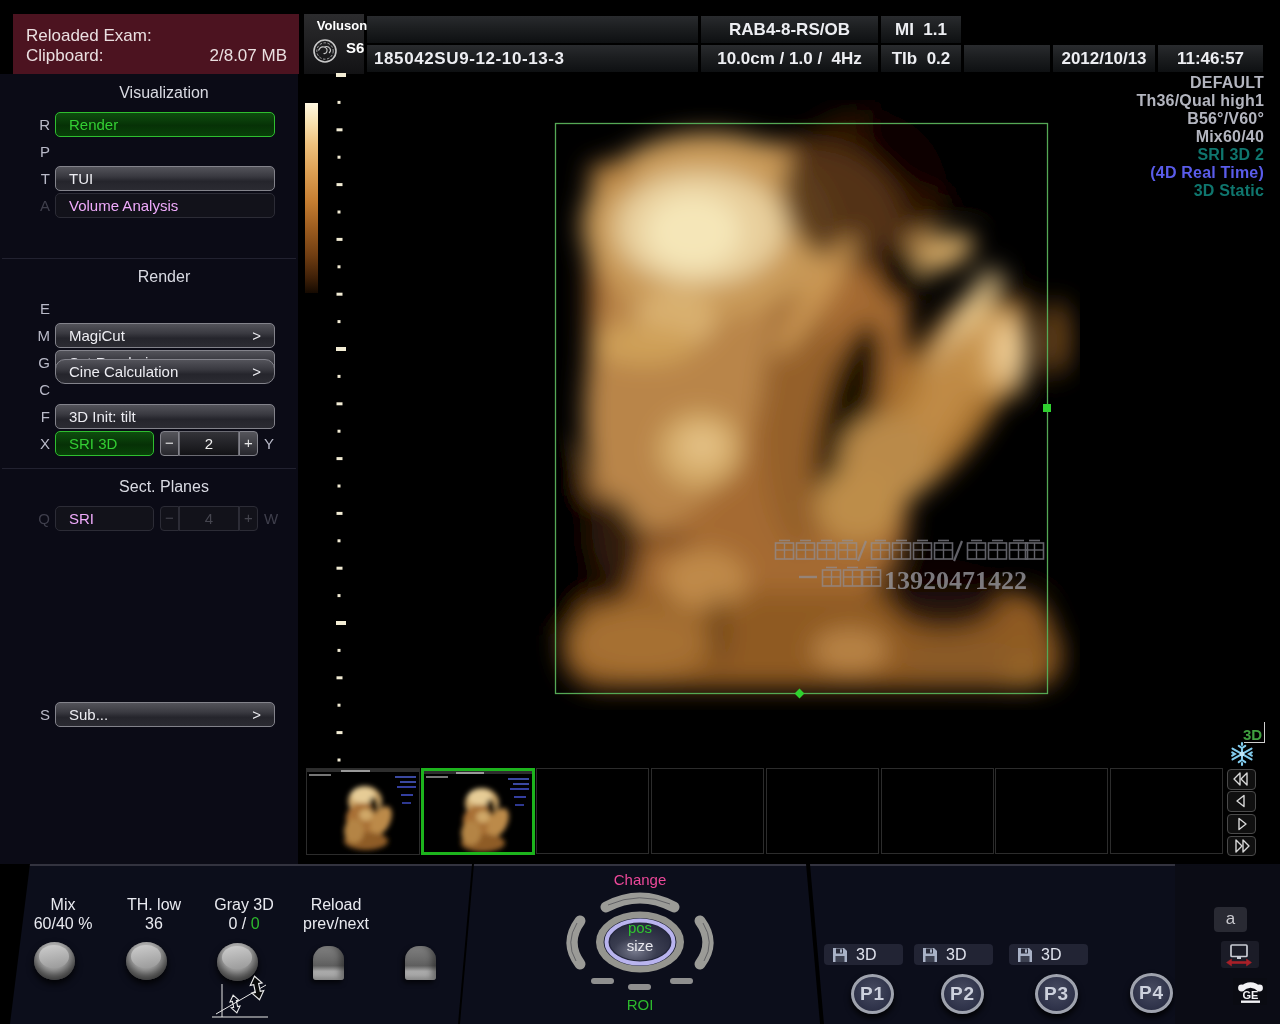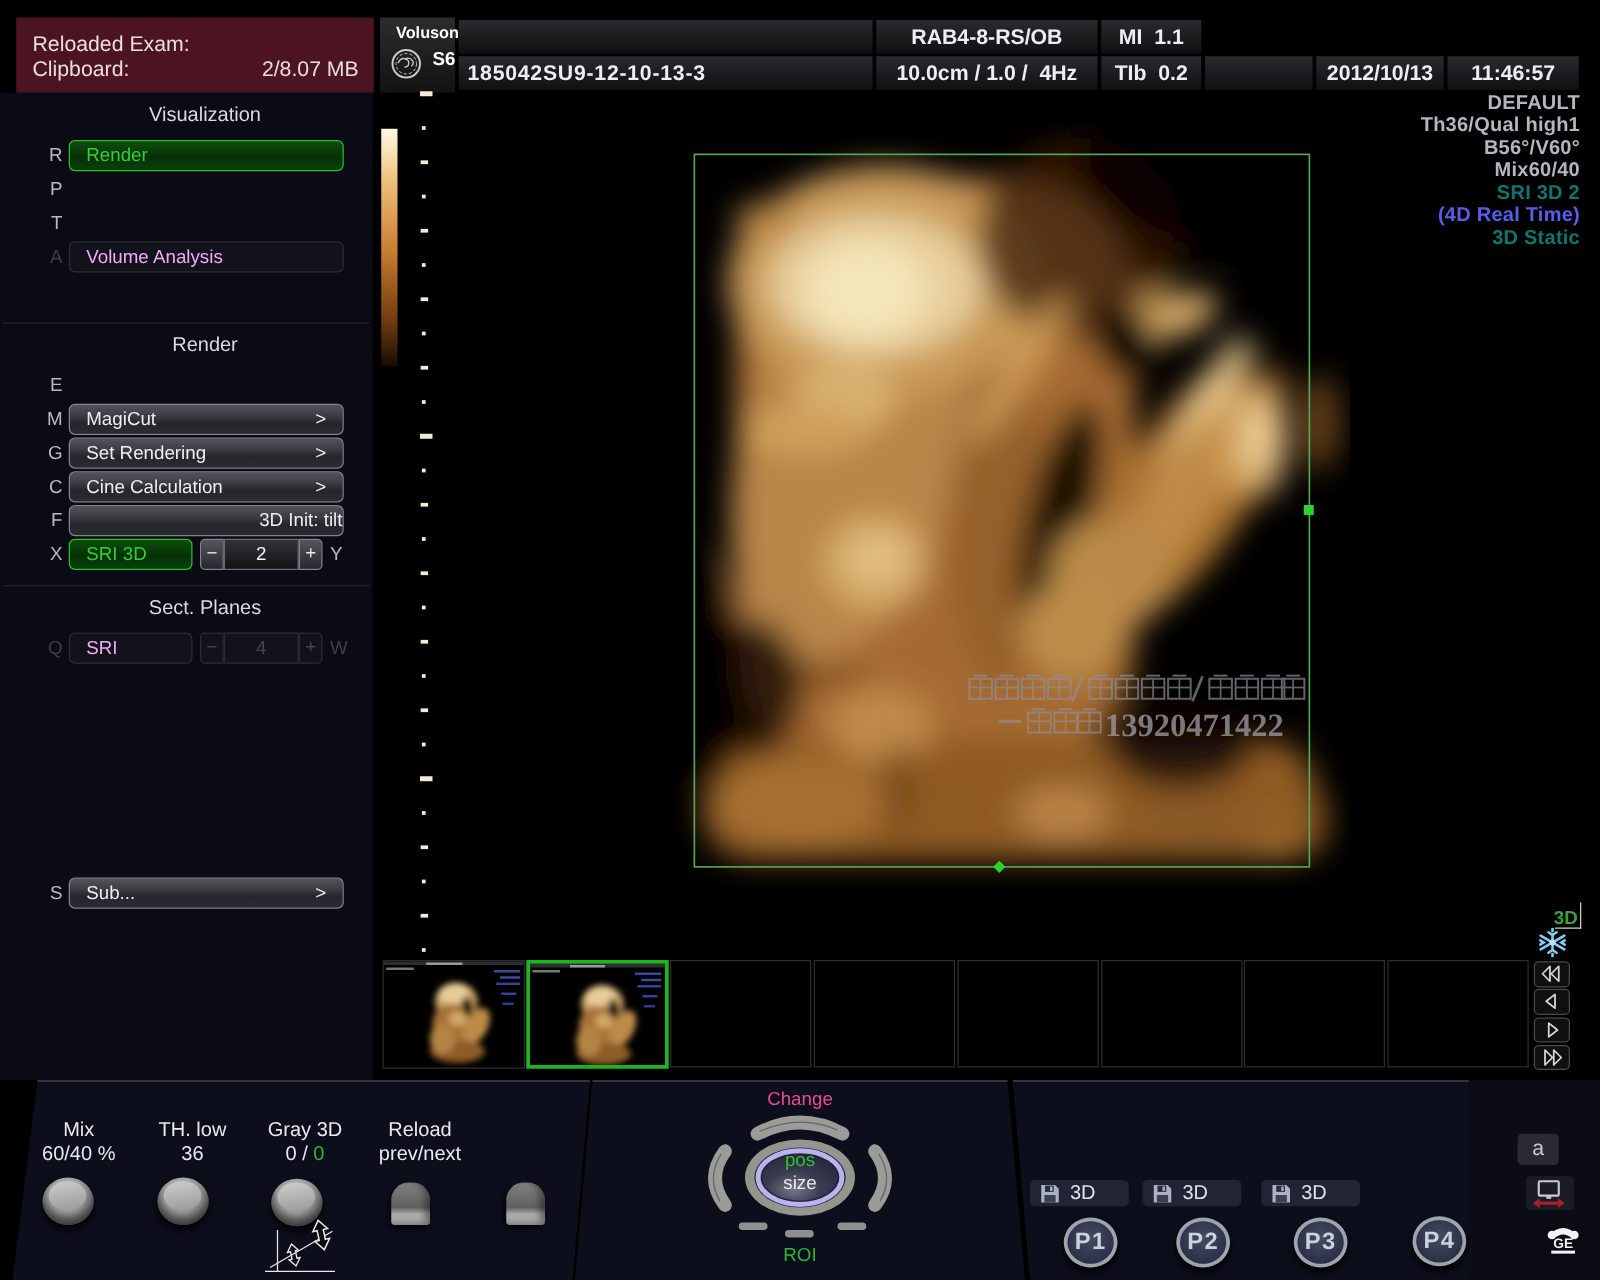--- a/index.html
+++ b/index.html
@@ -55,34 +55,35 @@
   <div class="abs" style="left:13px;top:12px;">Reloaded Exam:</div>
   <div class="abs" style="left:13px;top:32px;">Clipboard:</div>
   <div class="abs" style="right:12px;top:32px;">2/8.07 MB</div>
 </div>
 
 <div class="abs hdr" style="top:84px;">Visualization</div>
 <div class="abs ltr" style="top:116px;">R</div>
     <div class="abs btn grn" style="top:112px;">Render</div>
 <div class="abs ltr" style="top:143px;">P</div>
 <div class="abs ltr" style="top:170px;">T</div>
+    <div class="abs btn" style="top:166px;">TUI</div>
 <div class="abs ltr dis" style="top:197px;">A</div>
     <div class="abs btn dis" style="top:193px;">Volume Analysis</div>
 
 <div class="abs sep" style="top:258px;"></div>
 <div class="abs hdr" style="top:268px;">Render</div>
 <div class="abs ltr" style="top:300px;">E</div>
 <div class="abs ltr" style="top:327px;">M</div>
     <div class="abs btn" style="top:323px;">MagiCut<span class="arr">&gt;</span></div>
 <div class="abs ltr" style="top:354px;">G</div>
     <div class="abs btn" style="top:350px;">Set Rendering<span class="arr">&gt;</span></div>
 <div class="abs ltr" style="top:381px;">C</div>
-    <div class="abs btn" style="top:377px;">Cine Calculation<span class="arr">&gt;</span></div>
+    <div class="abs btn" style="top:359px;border-radius:10px;">Cine Calculation<span class="arr">&gt;</span></div>
 <div class="abs ltr" style="top:408px;">F</div>
-    <div class="abs btn" style="top:404px;text-align:right;">3D Init: tilt</div>
+    <div class="abs btn" style="top:404px;">3D Init: tilt</div>
 <div class="abs ltr" style="top:435px;">X</div>
 <div class="abs btn grn" style="top:431px;width:84px;">SRI 3D</div>
 <div class="abs spB" style="left:160px;top:431px;border-radius:4px 0 0 4px;">−</div>
 <div class="abs spV" style="left:179px;top:431px;">2</div>
 <div class="abs spB" style="left:239px;top:431px;border-radius:0 4px 4px 0;">+</div>
 <div class="abs ltr" style="left:258px;width:20px;top:435px;text-align:left;margin-left:6px;">Y</div>
 
 <div class="abs sep" style="top:468px;"></div>
 <div class="abs hdr" style="top:478px;">Sect. Planes</div>
 <div class="abs ltr dis" style="top:510px;">Q</div>

